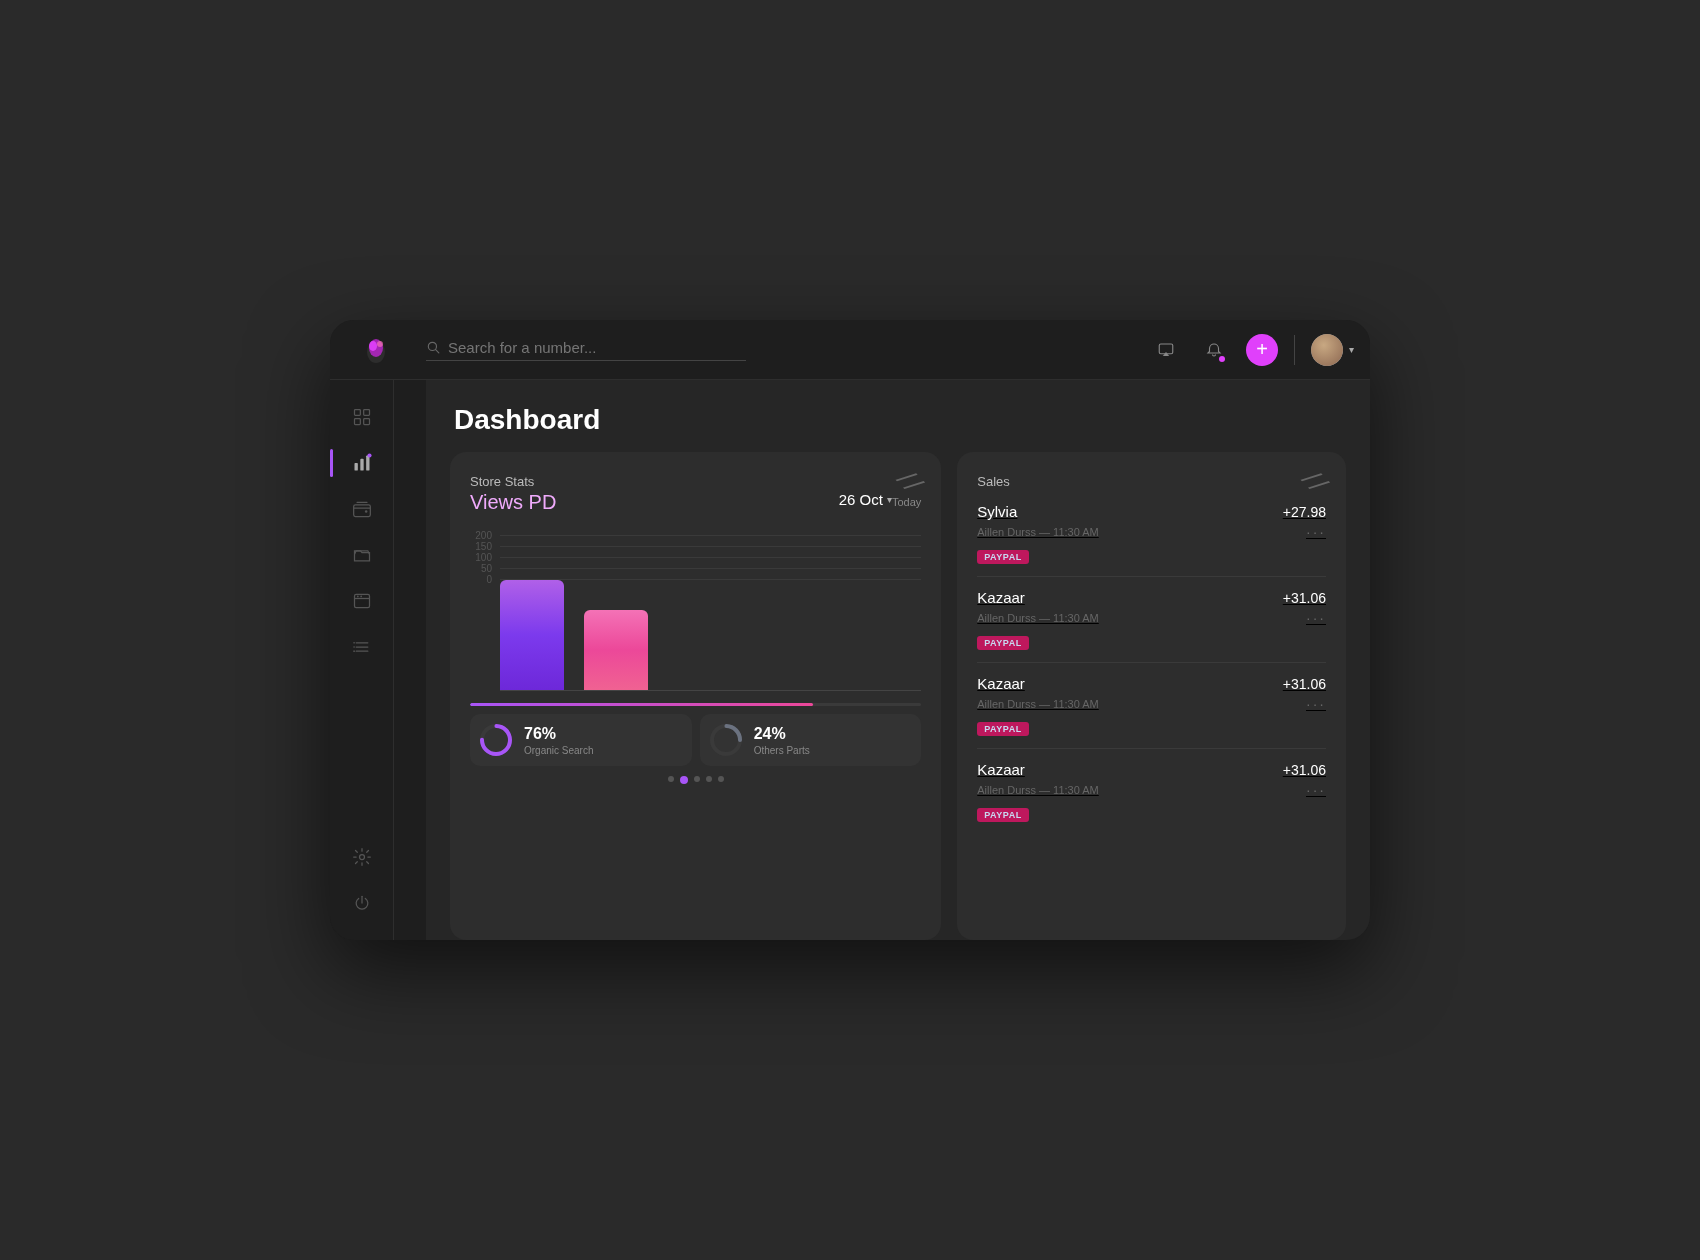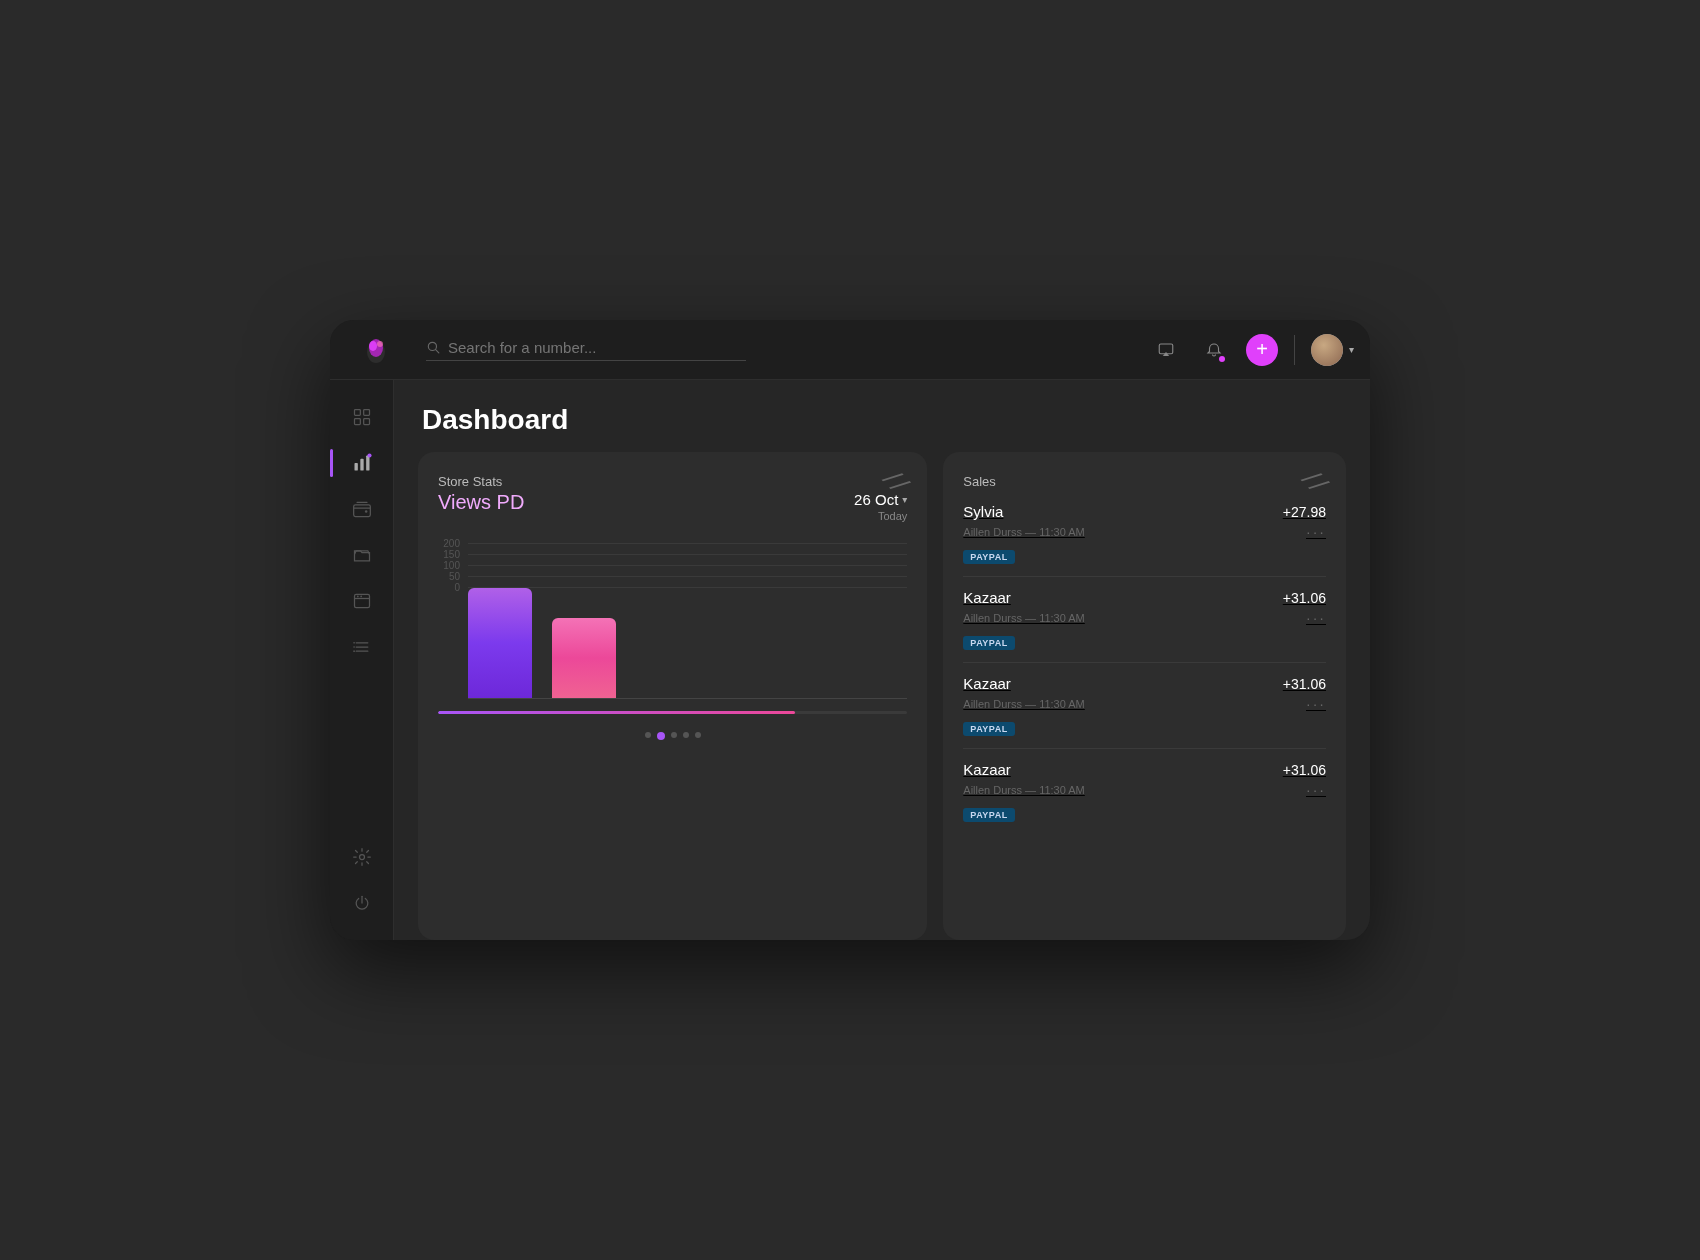--- a/index.html
+++ b/index.html
@@ -131,20 +131,21 @@
     }
     .chevron-down {
       color: #aaa;
       font-size: 10px;
     }
     
     .main-content {
       display: flex;
       flex: 1;
       overflow: hidden;
+      gap: 32px;
     }
     
     .sidebar {
       width: 64px;
       background: #1e1e1e;
       display: flex;
       flex-direction: column;
       align-items: center;
       padding: 16px 0;
       border-right: 1px solid #2e2e2e;
@@ -246,21 +247,21 @@
       align-items: flex-start;
       margin-bottom: 16px;
     }
     .chart-label {
       color: #f0abfc;
       font-size: 20px;
       font-weight: 400;
     }
     .date-selector {
       display: flex;
-      flex-direction: column;
+      flex-direction: row;
       align-items: flex-end;
       cursor: pointer;
     }
     .date-main {
       color: #fff;
       font-size: 15px;
       font-weight: 500;
       display: flex;
       align-items: center;
       gap: 4px;
@@ -434,21 +435,21 @@
       font-size: 11px;
     }
     .sale-dots {
       color: #666;
       font-size: 14px;
       cursor: pointer;
       letter-spacing: 2px;
     }
     .paypal-badge {
       display: inline-block;
-      background: #0c4a6e;
+      background: #be185d;
       color: #c8d8f0;
       font-size: 9px;
       font-weight: 700;
       padding: 2px 7px;
       border-radius: 3px;
       letter-spacing: 0.5px;
     }
   </style>
 </head>
 <body>
@@ -616,20 +617,42 @@
             </div>
           </div>
           <div class="chart-baseline"></div>
 
           <div class="progress-bar-area">
             <div class="progress-track">
               <div class="progress-fill" style="width:76%"></div>
             </div>
           </div>
 
+          <div class="stats-row">
+            <div class="stat-block">
+              <svg class="donut-svg" width="36" height="36" viewBox="0 0 36 36">
+                <circle cx="18" cy="18" r="14" fill="none" stroke="#3a3a3a" stroke-width="4"></circle>
+                <circle cx="18" cy="18" r="14" fill="none" stroke="#a855f7" stroke-width="4" stroke-dasharray="66 22" stroke-dashoffset="22" stroke-linecap="round"></circle>
+              </svg>
+              <div class="stat-info">
+                <div class="stat-pct">76%</div>
+                <div class="stat-label">Organic Search</div>
+              </div>
+            </div>
+            <div class="stat-block">
+              <svg class="donut-svg" width="36" height="36" viewBox="0 0 36 36">
+                <circle cx="18" cy="18" r="14" fill="none" stroke="#3a3a3a" stroke-width="4"></circle>
+                <circle cx="18" cy="18" r="14" fill="none" stroke="#6b7280" stroke-width="4" stroke-dasharray="22 66" stroke-dashoffset="22" stroke-linecap="round"></circle>
+              </svg>
+              <div class="stat-info">
+                <div class="stat-pct">24%</div>
+                <div class="stat-label">Others Parts</div>
+              </div>
+            </div>
+          </div>
 
           <div class="dots-row">
             <div class="dot"></div>
             <div class="dot active"></div>
             <div class="dot"></div>
             <div class="dot"></div>
             <div class="dot"></div>
           </div>
         </div>
 

